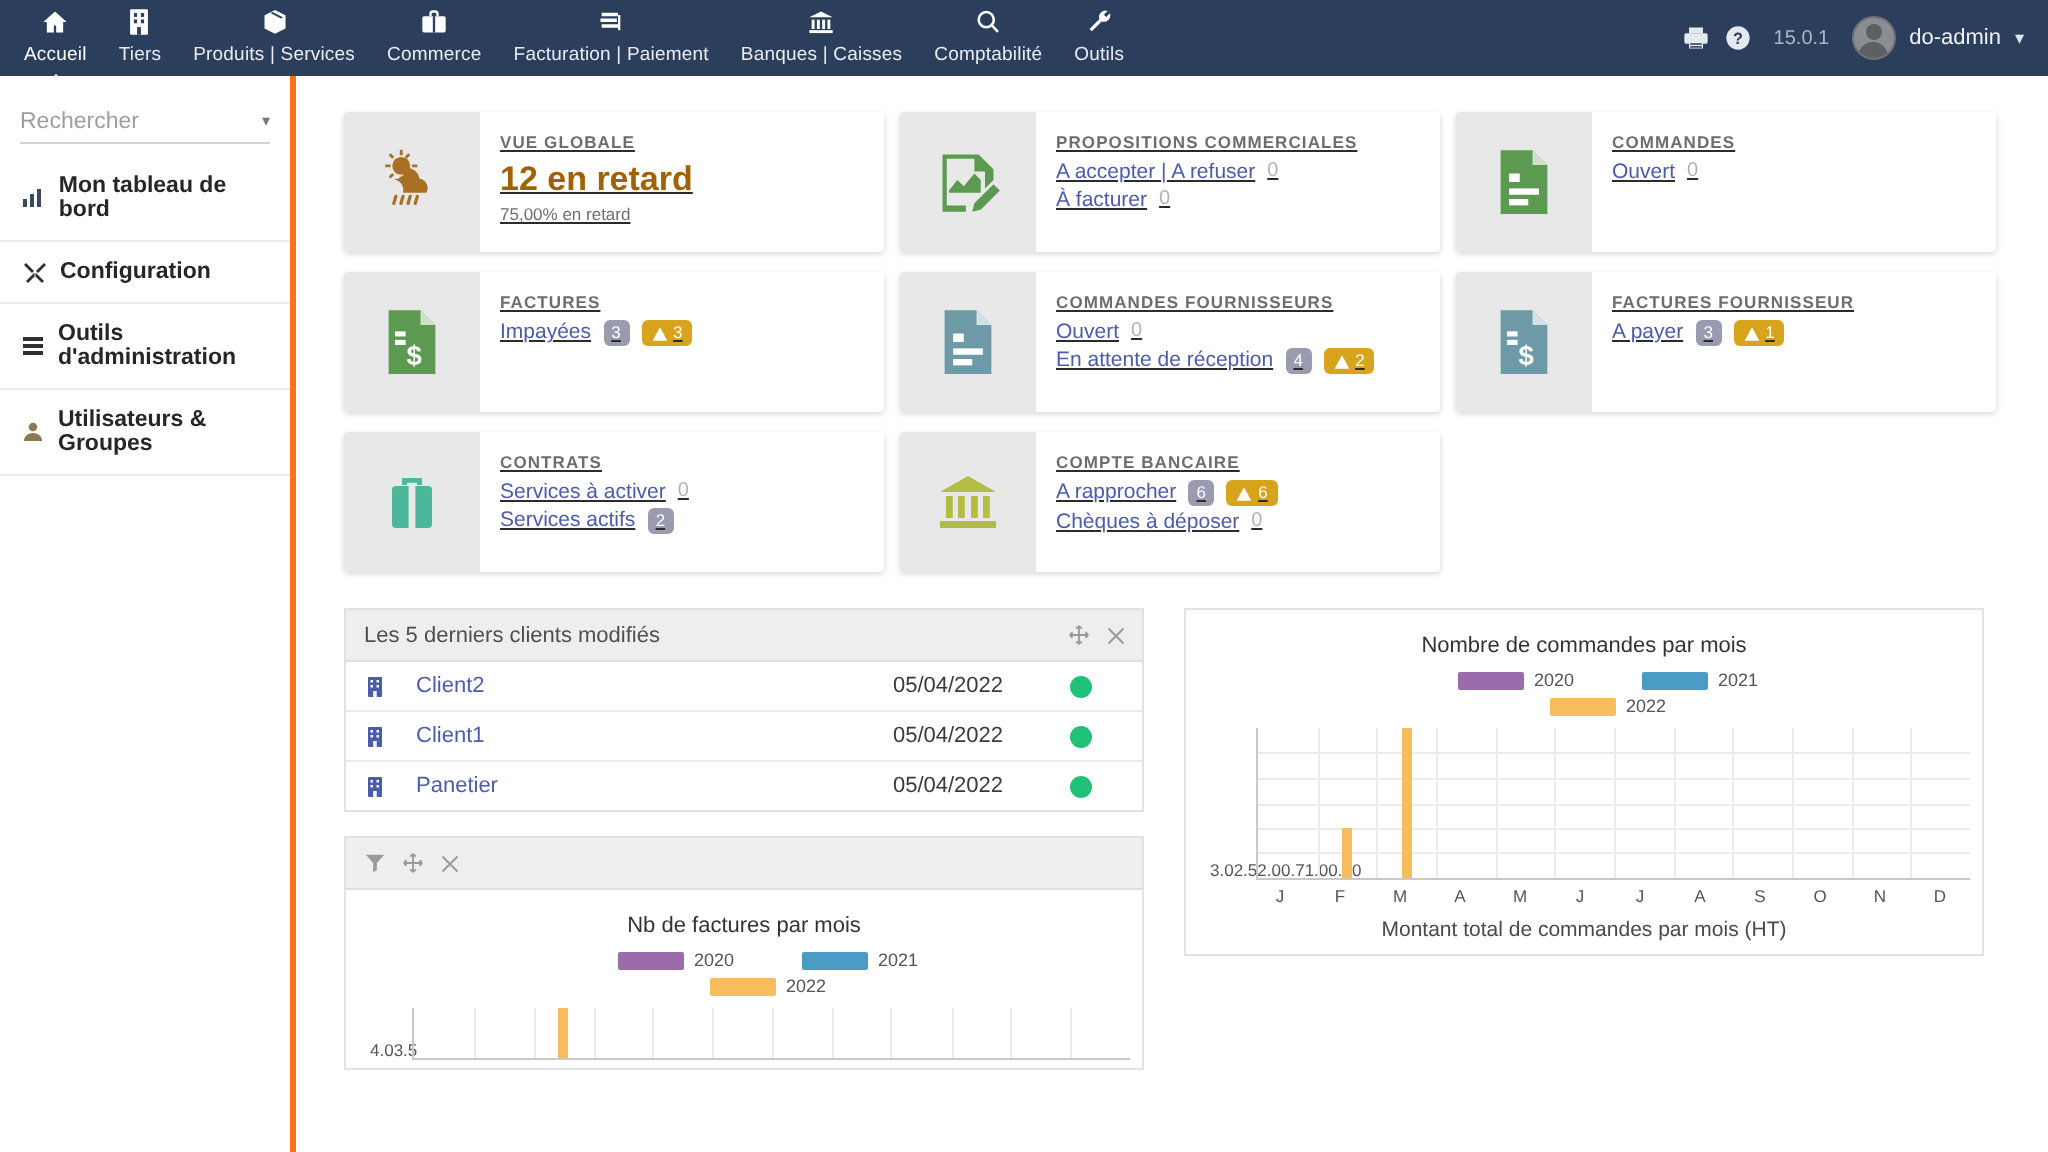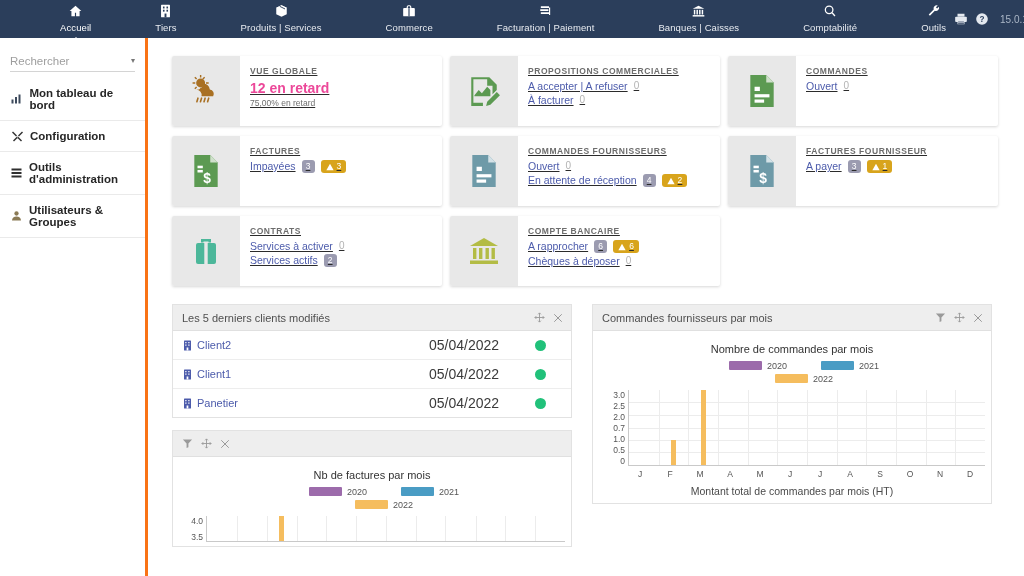--- a/index.html
+++ b/index.html
@@ -19,21 +19,21 @@
     display: flex; align-items: stretch;
   }
   .topmenu {
     display: flex; align-items: flex-start; height: 38px;
     padding-left: 4px;
   }
   .tm-item {
     display: flex; flex-direction: column; align-items: center;
     justify-content: flex-start;
     padding: 3px 8px 0 8px; height: 38px;
-    color: #e9ecf1; cursor: pointer; position: relative; margin-left: 48px;
+    color: #e9ecf1; cursor: pointer; position: relative;
   }
   .tm-item .tm-ico {
     height: 16px; display: flex; align-items: center; justify-content: center;
     font-size: 13px; line-height: 1;
   }
   .tm-item .tm-ico svg { display:block; }
   .tm-label { font-size: 9.5px; margin-top: 3px; white-space: nowrap; letter-spacing: .1px; }
   .tm-item.active .tm-label { color: #ffffff; }
   .tm-item.active::after {
     content: ""; position: absolute; bottom: -5px; left: 50%;
@@ -104,21 +104,21 @@
   .card-ico {
     width: 68px; background: #e8e8e8;
     display: flex; align-items: center; justify-content: center;
     flex: 0 0 68px;
   }
   .card-body { padding: 10px 8px 6px 10px; flex: 1; min-width: 0; }
   .card-title {
     font-size: 8.5px; font-weight: bold; letter-spacing: .55px;
     color: #6d6d6d; text-transform: uppercase; margin-bottom: 4px;
   }
-  .card-big { font-size: 14px; font-weight: bold; color: #ec4899; margin-bottom: 2px; }
+  .card-big { font-size: 17px; font-weight: bold; color: #a16207; margin-bottom: 2px; }
   .card-sub { font-size: 8.5px; color: #6e6e6e; }
   .card-line { font-size: 10.5px; color: #4c5bab; margin-bottom: 2px; display: flex; align-items: flex-start; gap: 6px; }
   .card-line a { color: #4c5bab; text-decoration: none; cursor: pointer; }
   .zero { color: #b3b3b3; font-size: 10px; }
   .badge-grey {
     background: #9b9bb0; color: #fff; font-size: 8.5px;
     border-radius: 3px; padding: 1px 4px; min-width: 13px; text-align: center;
     display: inline-block; line-height: 1.3;
   }
   .badge-warn {
@@ -139,37 +139,37 @@
   .w-title { font-size: 11px; color: #4f4f4f; flex: 1; }
   .w-tools { display: flex; align-items: center; gap: 8px; color: #9a9a9a; }
   .w-tool { cursor: pointer; display: flex; align-items: center; font-size: 11px; }
 
   .w-row {
     display: flex; align-items: center;
     padding: 6px 10px; border-bottom: 1px solid #ededed;
     font-size: 11px;
   }
   .w-row:last-child { border-bottom: none; }
-  .wr-name { flex: 1; color: #4c5bab; display: flex; align-items: center; gap: 5px; cursor: pointer; }
-  .wr-date { color: #3b3b3b; font-size: 14px; width: 90px; text-align: left; }
+  .wr-name { flex: 1; color: #4c5bab; display: flex; align-items: center; gap: 16px; cursor: pointer; }
+  .wr-date { color: #3b3b3b; font-size: 11px; width: 90px; text-align: center; }
   .wr-status { width: 42px; display: flex; justify-content: center; }
   .dot { width: 11px; height: 11px; border-radius: 50%; background: #21c17a; }
 
   
   .chart-wrap { padding: 8px 6px 4px 6px; }
   .chart-title { font-size: 11px; color: #333; text-align: center; margin: 4px 0 6px 0; }
   .legend { display: flex; flex-direction: column; align-items: center; gap: 3px; margin-bottom: 6px; }
   .legend-row { display: flex; gap: 10px; align-items: center; }
-  .lg { display: flex; align-items: flex-start; gap: 5px; padding-left: 24px; }
+  .lg { display: flex; align-items: center; gap: 5px; padding-left: 24px; }
   .lg-sw { width: 33px; height: 9px; border-radius: 1px; }
   .lg-tx { font-size: 9px; color: #555; }
 
   .plot { display: flex; padding-left: 6px; }
   .yaxis {
-    display: flex; flex-direction: column; justify-content: space-between;
+    display: flex; justify-content: space-between;
     align-items: flex-end; font-size: 8.5px; color: #555;
     padding-right: 3px; box-sizing: content-box;
   }
   .grid-area { position: relative; flex: 1; border-left: 1px solid #c9c9c9; border-bottom: 1px solid #c9c9c9; }
   .gridline-h { position: absolute; left: 0; right: 0; border-top: 1px solid #ececec; }
   .gridline-v { position: absolute; top: 0; bottom: 0; border-left: 1px solid #ececec; }
   .bars { position: absolute; left: 0; right: 0; bottom: 0; top: 0; display: flex; }
   .bcell { flex: 1; display: flex; align-items: flex-end; justify-content: center; height: 100%; }
   .bar { width: 5px; }
   .xaxis { display: flex; padding-left: 6px; }
@@ -720,40 +720,20 @@
               </div>
             </div>
           </div>
         </div>
       </div>
 
     </div>
 
     <div class="wcol">
       <div class="widget">
-        <div class="w-head">
-          <span class="w-title">Commandes fournisseurs par mois</span>
-          <span class="w-tools">
-            <span class="w-tool">
-              <svg width="11" height="11" viewBox="0 0 24 24" fill="#9a9a9a">
-                  <path d="M2 3h20l-8 9v8l-4 2v-10z"></path>
-                </svg>
-            </span>
-            <span class="w-tool">
-              <svg width="11" height="11" viewBox="0 0 24 24" fill="none" stroke="#9a9a9a" stroke-width="2">
-                  <path d="M12 2v20M2 12h20M12 2l-3 3M12 2l3 3M12 22l-3-3M12 22l3-3M2 12l3-3M2 12l3 3M22 12l-3-3M22 12l-3 3"></path>
-                </svg>
-            </span>
-            <span class="w-tool">
-              <svg width="10" height="10" viewBox="0 0 24 24" stroke="#9a9a9a" stroke-width="2.4">
-                  <path d="M3 3l18 18M21 3L3 21"></path>
-                </svg>
-            </span>
-          </span>
-        </div>
 
         <div class="chart-wrap">
           <div class="chart-title">Nombre de commandes par mois</div>
 
           <div class="legend">
             <div class="legend-row">
               <span class="lg">
                 <span class="lg-sw" style="background:#9c6bab"></span>
                 <span class="lg-tx">2020</span>
               </span>

